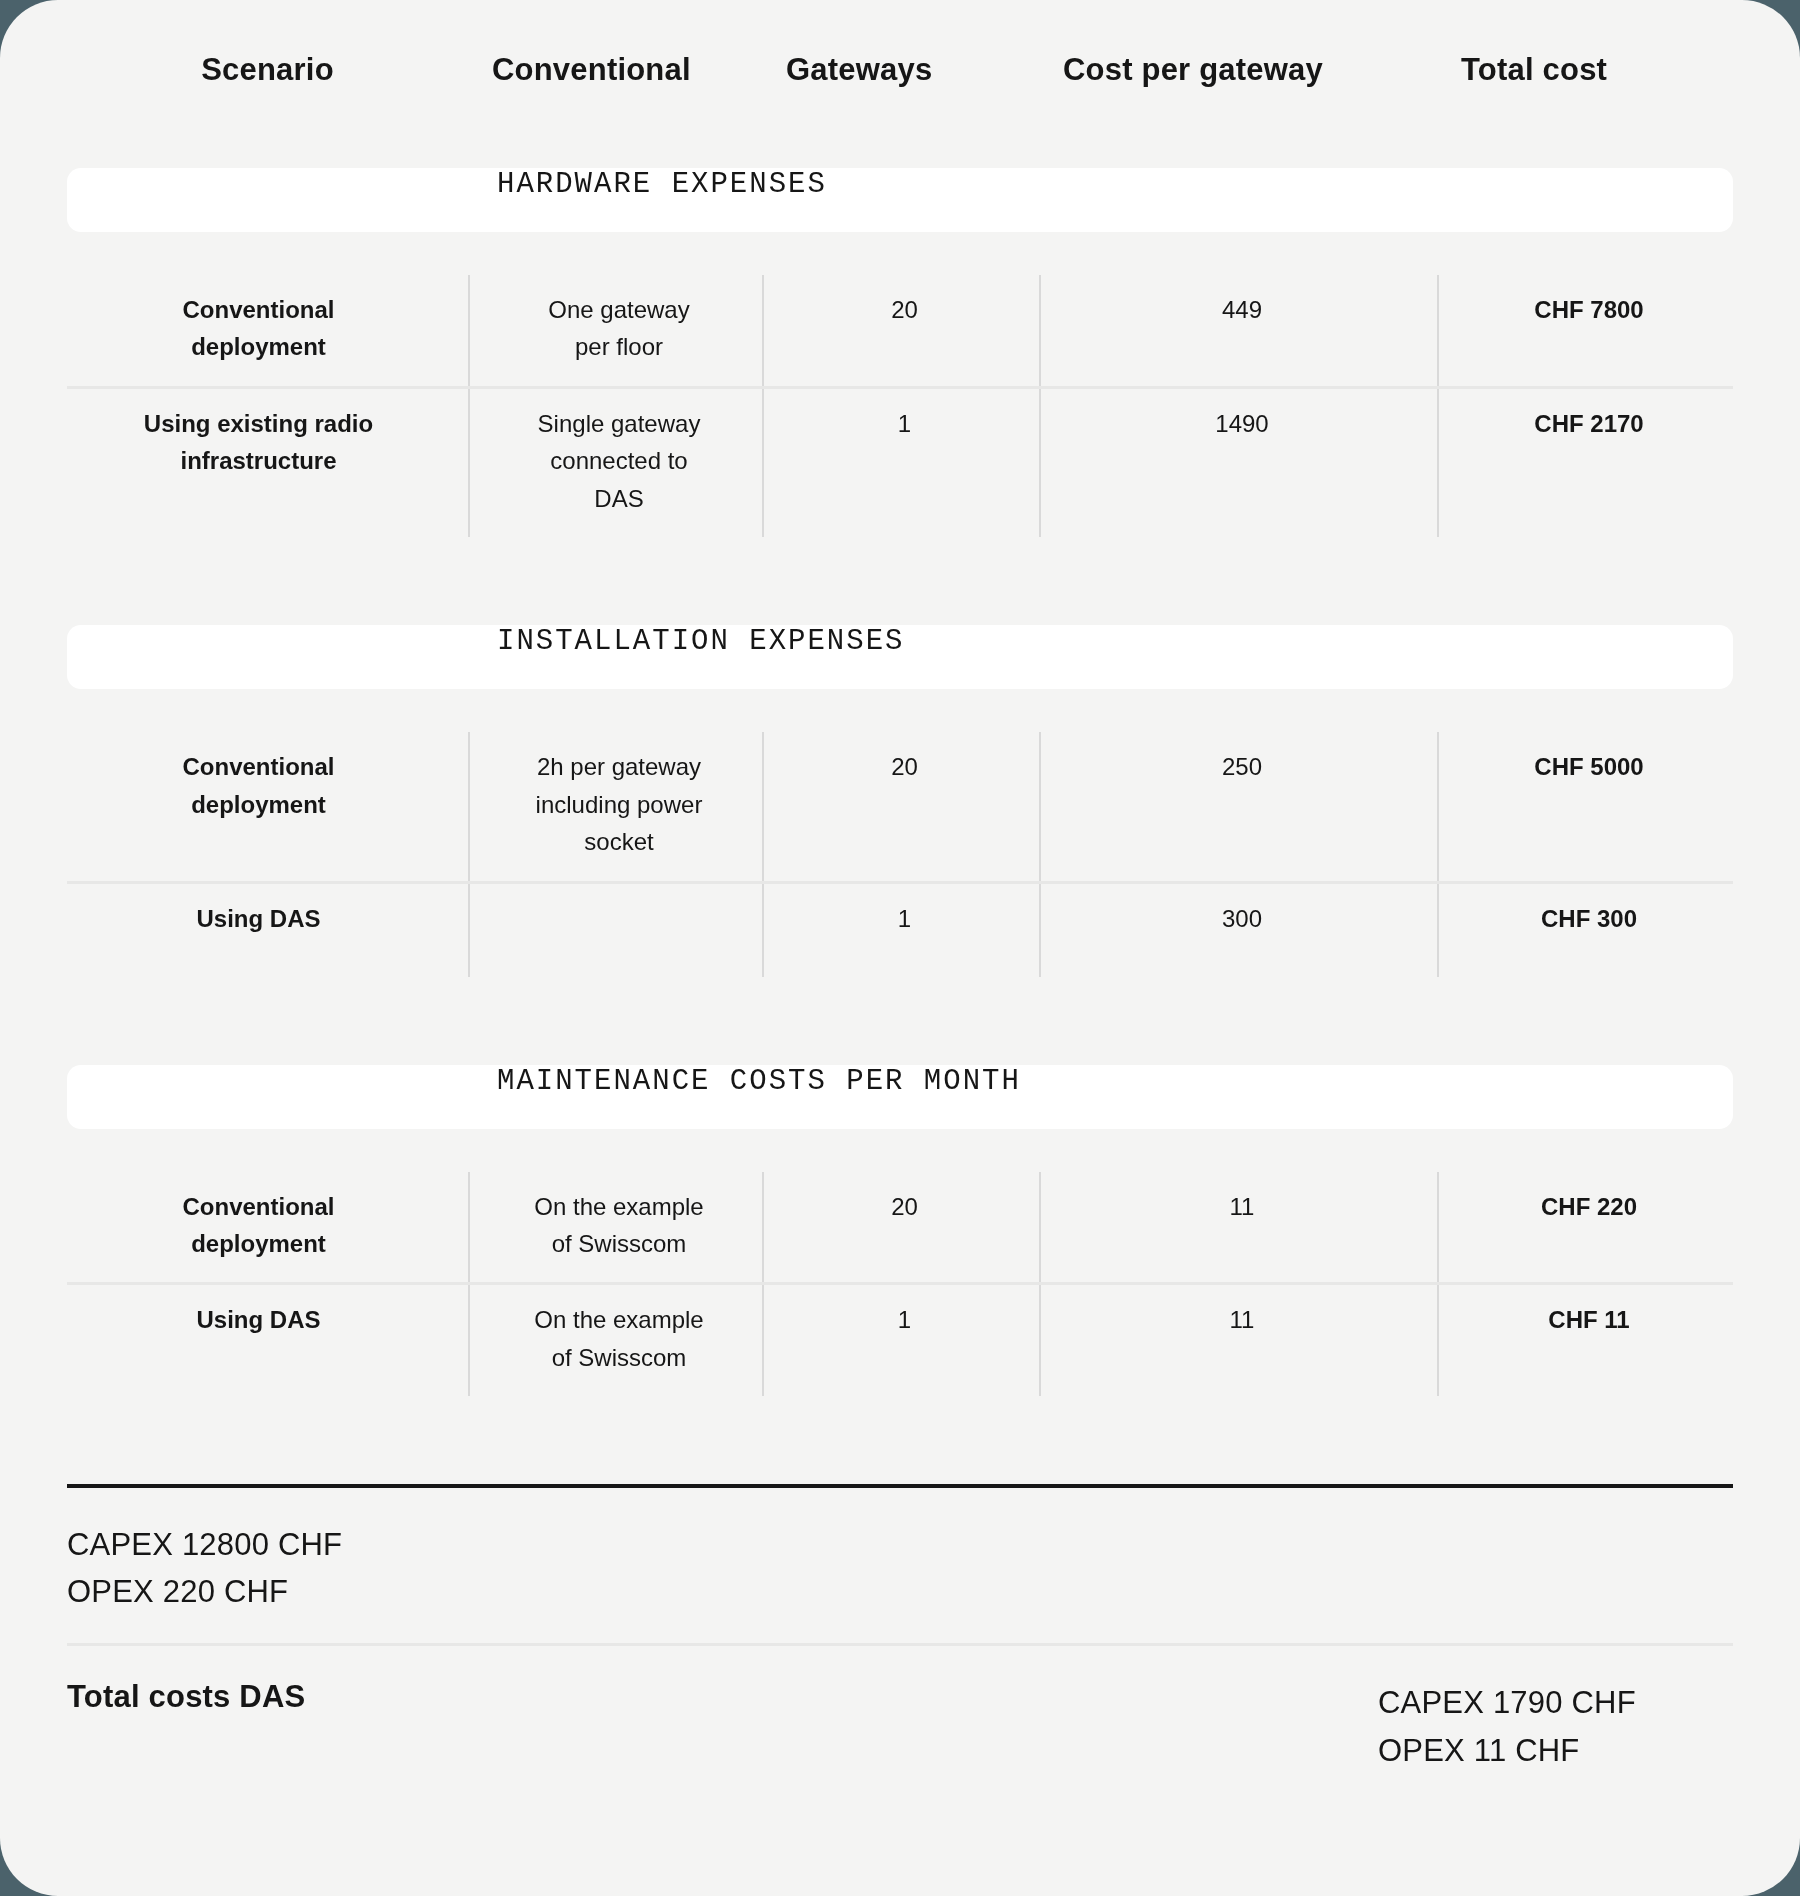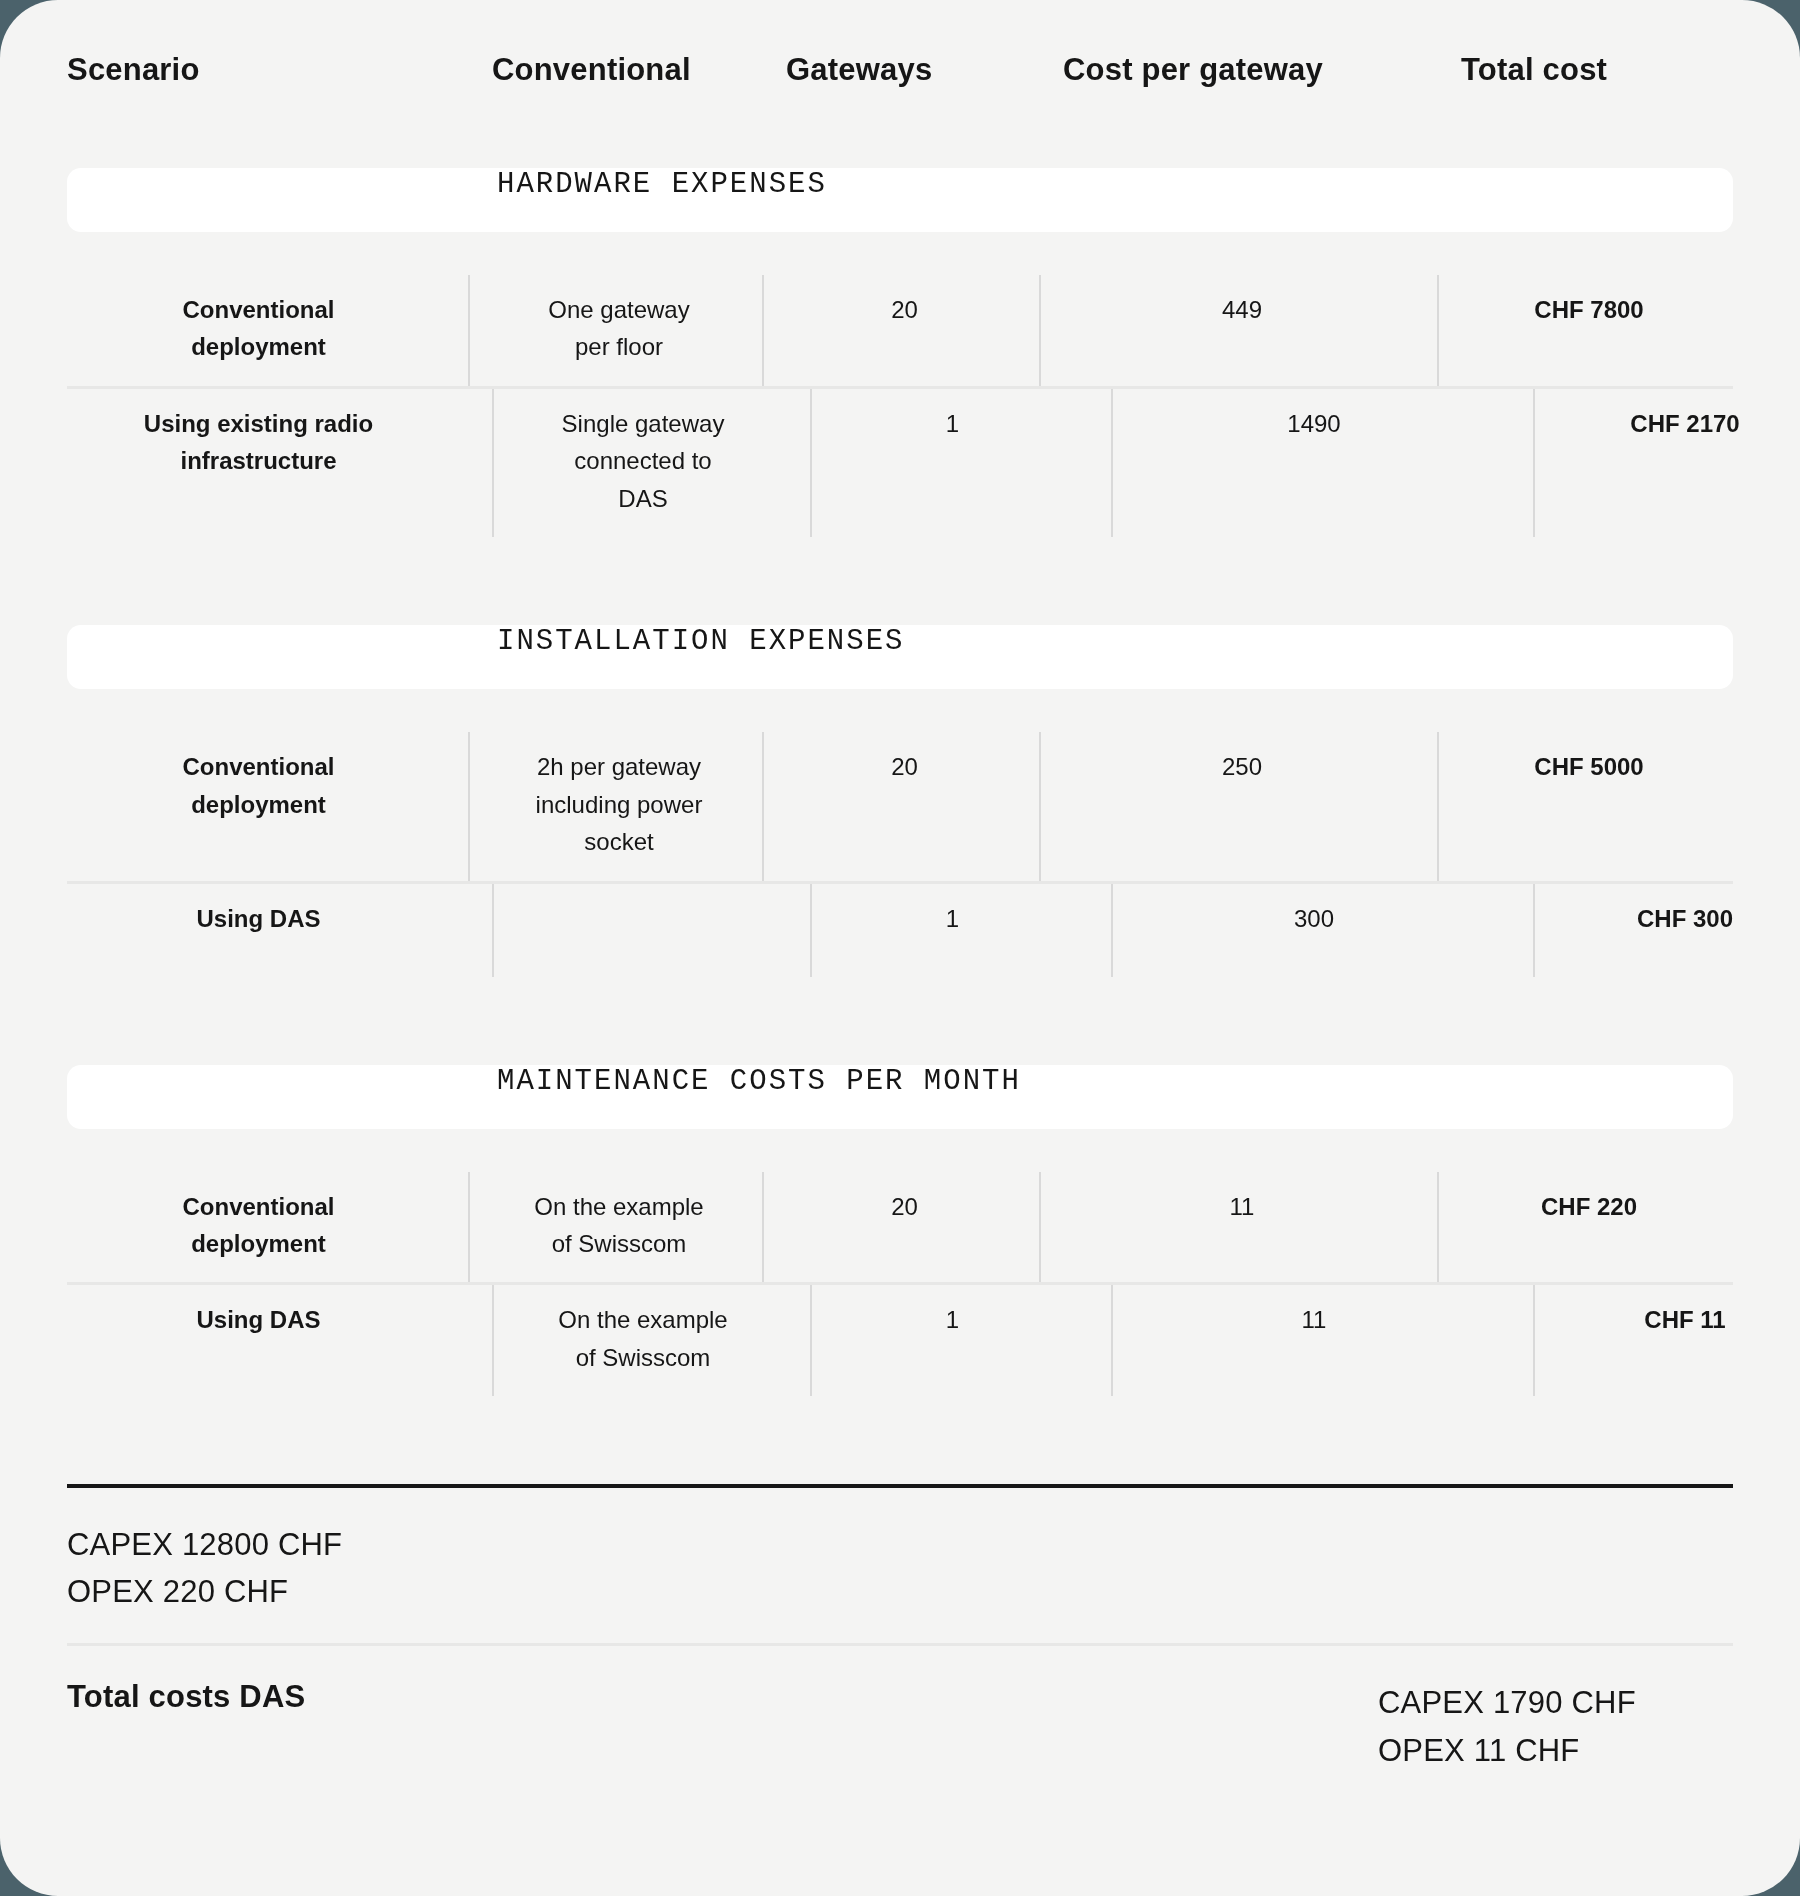--- a/index.html
+++ b/index.html
@@ -30,41 +30,41 @@
     grid-template-columns: 401px 294px 277px 398px 296px;
   }
   
   .header-row { margin-bottom: 80px; }
   .hcell {
     font-size: 31px;
     font-weight: 700;
     padding-left: 24px;
     letter-spacing: 0.2px;
   }
-  .hcell:first-child { padding-left: 0; }
+  .hcell:first-child { padding-left: 0; text-align: center; }
   
   .section { margin-bottom: 88px; }
   .section-bar {
     background: var(--bar);
     border-radius: 14px;
     height: 64px;
     display: flex;
     align-items: flex-start;
     padding-left: 430px;
     margin-bottom: 43px;
   }
   .section-title {
     font-family: "Liberation Mono", "DejaVu Sans Mono", monospace;
     font-size: 29px;
     letter-spacing: 2px;
     font-weight: 400;
     color: var(--text);
   }
   
-  .row + .row { border-top: 3px solid var(--hseparator); gap: 24px; }
+  .row + .row { border-top: 3px solid var(--hseparator); }
   .cell {
     font-size: 24px;
     line-height: 1.56;
     padding: 16px 18px 20px 24px;
     white-space: pre-line;
     font-weight: 400;
     text-align: center;
   }
   .cell.scenario { padding-left: 0; font-weight: 700; }
   .cell.total { font-weight: 700; }

